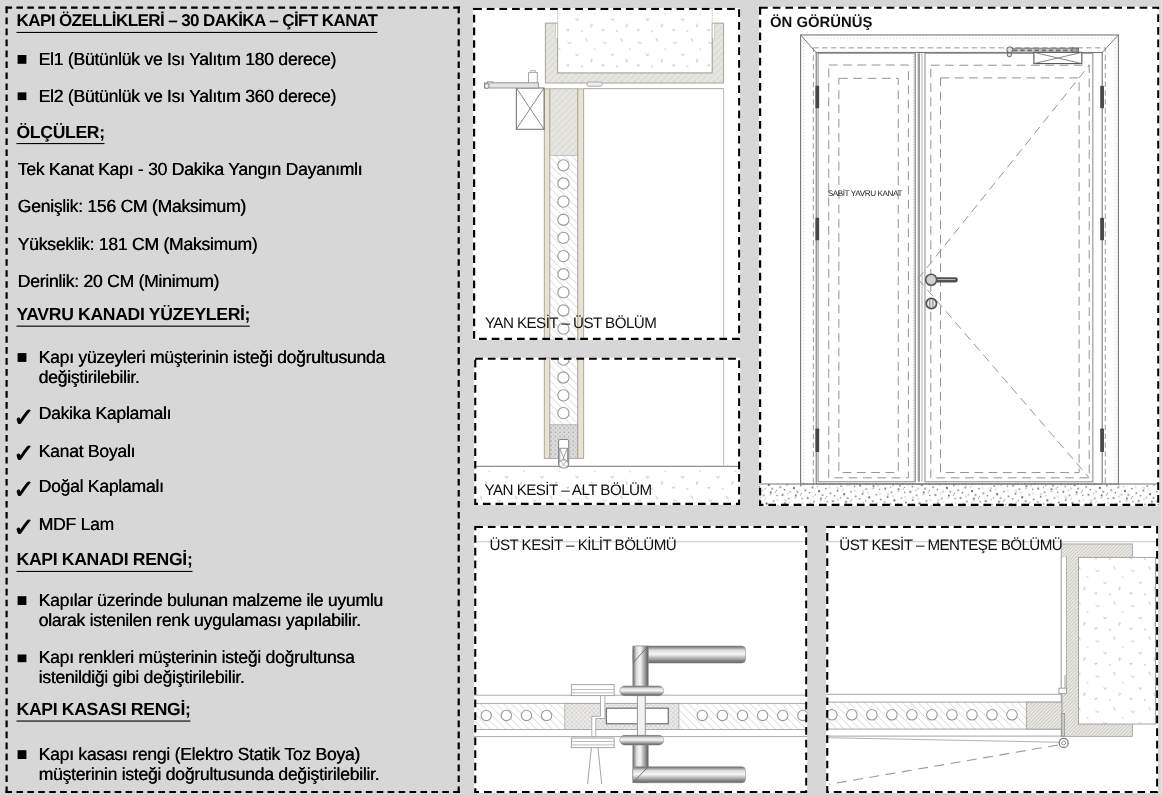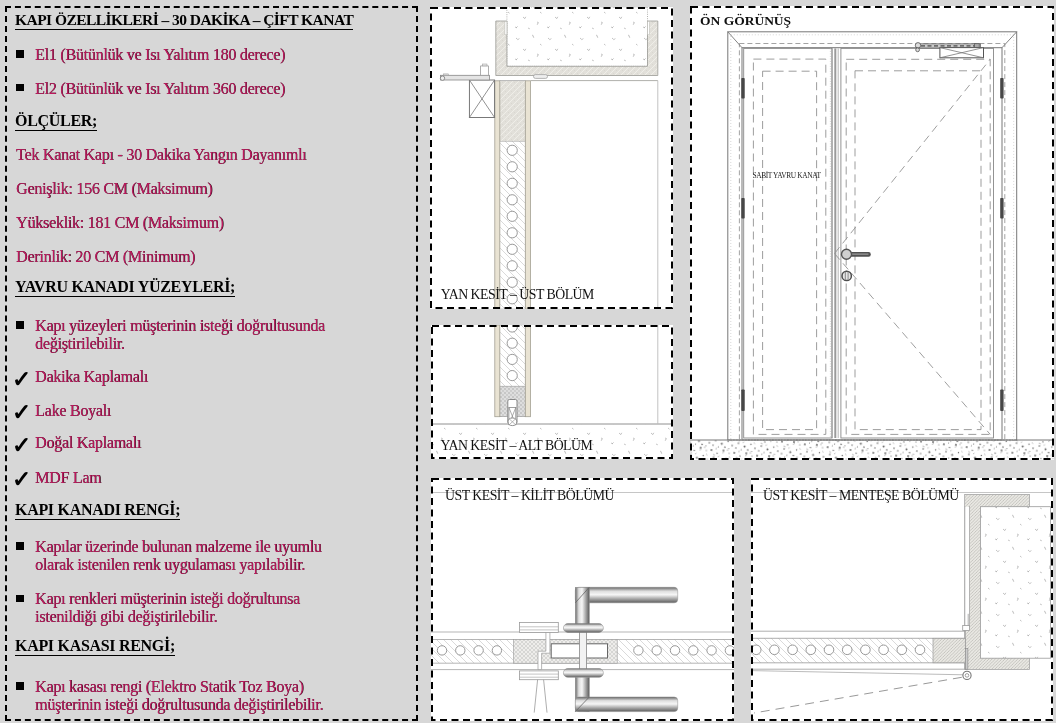--- a/index.html
+++ b/index.html
@@ -1,16 +1,16 @@
 <!DOCTYPE html>
 <html><head><meta charset="utf-8"><style>
 html,body{margin:0;padding:0}
-#page{position:relative;width:1056px;height:723px;background:#d7d7d7;overflow:hidden;font-family:Liberation Serif, serif}
+#page{position:relative;width:1056px;height:723px;background:#d7d7d7;overflow:hidden;font-family:Liberation Sans, sans-serif}
 .p{position:absolute}
-.tl{position:absolute;font-size:16px;letter-spacing:-0.25px;color:#be185d;white-space:nowrap;text-shadow:0.35px 0 0 #141414}
+.tl{position:absolute;font-size:16px;letter-spacing:-0.25px;color:#000000;white-space:nowrap;text-shadow:0.35px 0 0 #141414}
 .hd{position:absolute;font-size:16px;font-weight:bold;letter-spacing:-0.3px;color:#000;white-space:nowrap}
 .hd span{border-bottom:1.6px solid #000;padding-bottom:1px}
 .sq{position:absolute;width:7.5px;height:7.5px;background:#000}
 .ck{position:absolute;font-size:23px;font-weight:bold;color:#000}
 </style></head><body>
 <div id="page">
 
 <svg width="0" height="0" style="position:absolute">
 <defs>
 <pattern id="speck" patternUnits="userSpaceOnUse" width="32" height="32">
@@ -113,21 +113,21 @@
 
 <div class="hd" style="left:15px;top:278.4px"><span>YAVRU KANADI YÜZEYLERİ;</span></div>
 
 <div class="sq" style="left:16px;top:321px"></div>
 <div class="tl" style="left:35px;top:316.8px;line-height:18px">Kapı yüzeyleri müşterinin isteği doğrultusunda<br>değiştirilebilir.</div>
 
 <div class="ck" style="left:12px;top:365.8px">✓</div>
 <div class="tl" style="left:35px;top:368.2px">Dakika Kaplamalı</div>
 
 <div class="ck" style="left:12px;top:399.2px">✓</div>
-<div class="tl" style="left:35px;top:401.6px">Lake Boyalı</div>
+<div class="tl" style="left:35px;top:401.6px">Kanat Boyalı</div>
 
 <div class="ck" style="left:12px;top:431.9px">✓</div>
 <div class="tl" style="left:35px;top:434.3px">Doğal Kaplamalı</div>
 
 <div class="ck" style="left:12px;top:466.4px">✓</div>
 <div class="tl" style="left:35px;top:468.8px">MDF Lam</div>
 
 <div class="hd" style="left:15px;top:500.6px"><span>KAPI KANADI RENGİ;</span></div>
 
 <div class="sq" style="left:16px;top:542.2px"></div>

